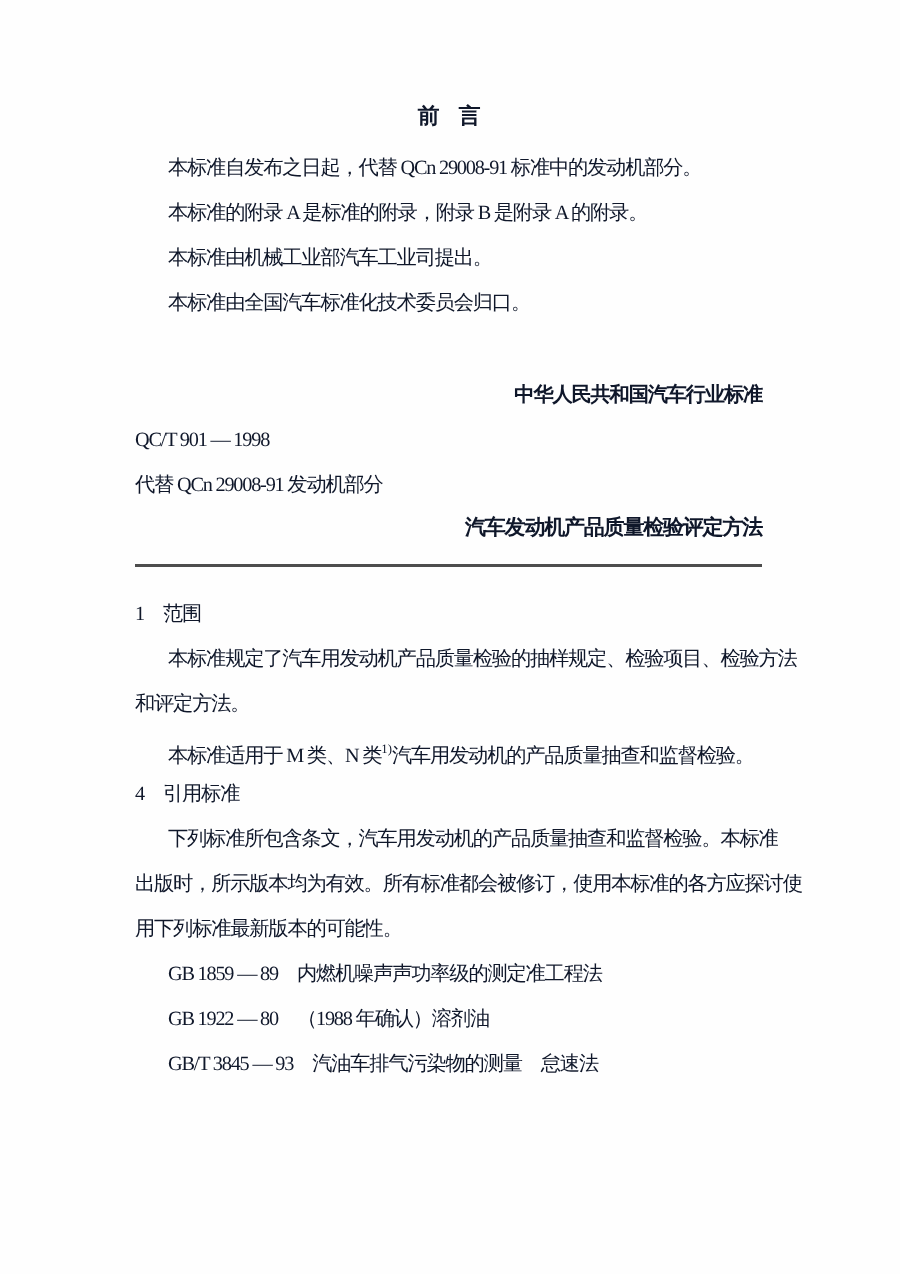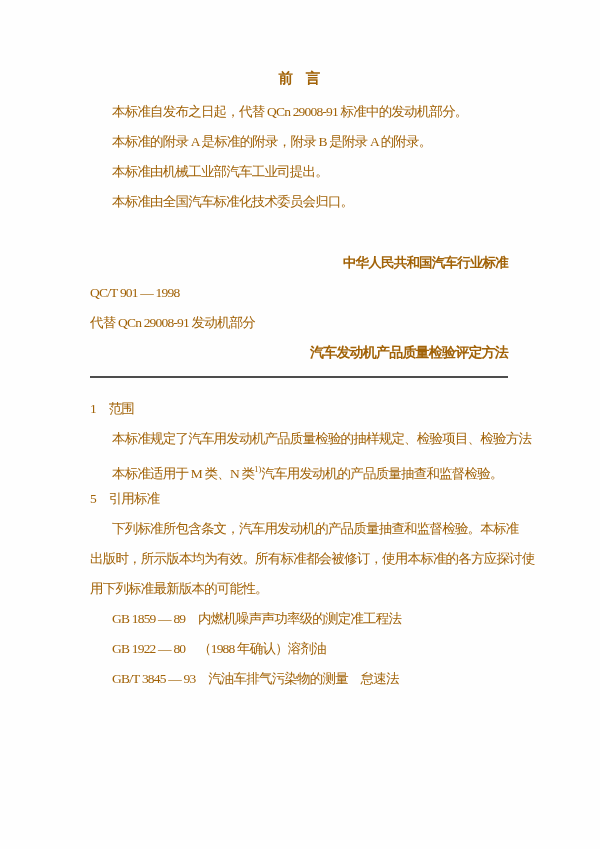--- a/index.html
+++ b/index.html
@@ -8,21 +8,21 @@
     background: #ffffff;
   }
   .page {
     position: relative;
     width: 600px;
     height: 849px;
     box-sizing: border-box;
     background: #fefefe;
     overflow: hidden;
     padding: 63px 92px 16px 90px;
-    color: #a16207;
+    color: #0f172a;
     font-family: "Liberation Serif", "DejaVu Serif", serif;
     font-size: 13.5px;
     letter-spacing: -0.8px;
   }
   .line {
     height: 30px;
     line-height: 30px;
     white-space: nowrap;
   }
   .indent { text-indent: 22px; }
@@ -70,23 +70,24 @@
     <div class="line center std-authority">中华人民共和国汽车行业标准</div>
     <div class="line right std-code">QC/T 901 — 1998</div>
     <div class="line right">代替 QCn 29008-91 发动机部分</div>
     <div class="line center std-title">汽车发动机产品质量检验评定方法</div>
   </div>
 
   <hr class="rule">
 
   <div class="line section-heading">1　范围</div>
   <div class="line indent">本标准规定了汽车用发动机产品质量检验的抽样规定、检验项目、检验方法</div>
+  <div class="line">和评定方法。</div>
   <div class="line indent"><span>本标准适用于 M 类、N 类</span><sup class="fnote">1)</sup><span>汽车用发动机的产品质量抽查和监督检验。</span></div>
 
-  <div class="line section-heading">5　引用标准</div>
+  <div class="line section-heading">4　引用标准</div>
   <div class="line indent">下列标准所包含条文，汽车用发动机的产品质量抽查和监督检验。本标准</div>
   <div class="line">出版时，所示版本均为有效。所有标准都会被修订，使用本标准的各方应探讨使</div>
   <div class="line">用下列标准最新版本的可能性。</div>
 
   <div class="line indent">GB 1859 — 89　内燃机噪声声功率级的测定准工程法</div>
   <div class="line indent">GB 1922 — 80　（1988 年确认）溶剂油</div>
   <div class="line indent">GB/T 3845 — 93　汽油车排气污染物的测量　怠速法</div>
 
 </div>
 

